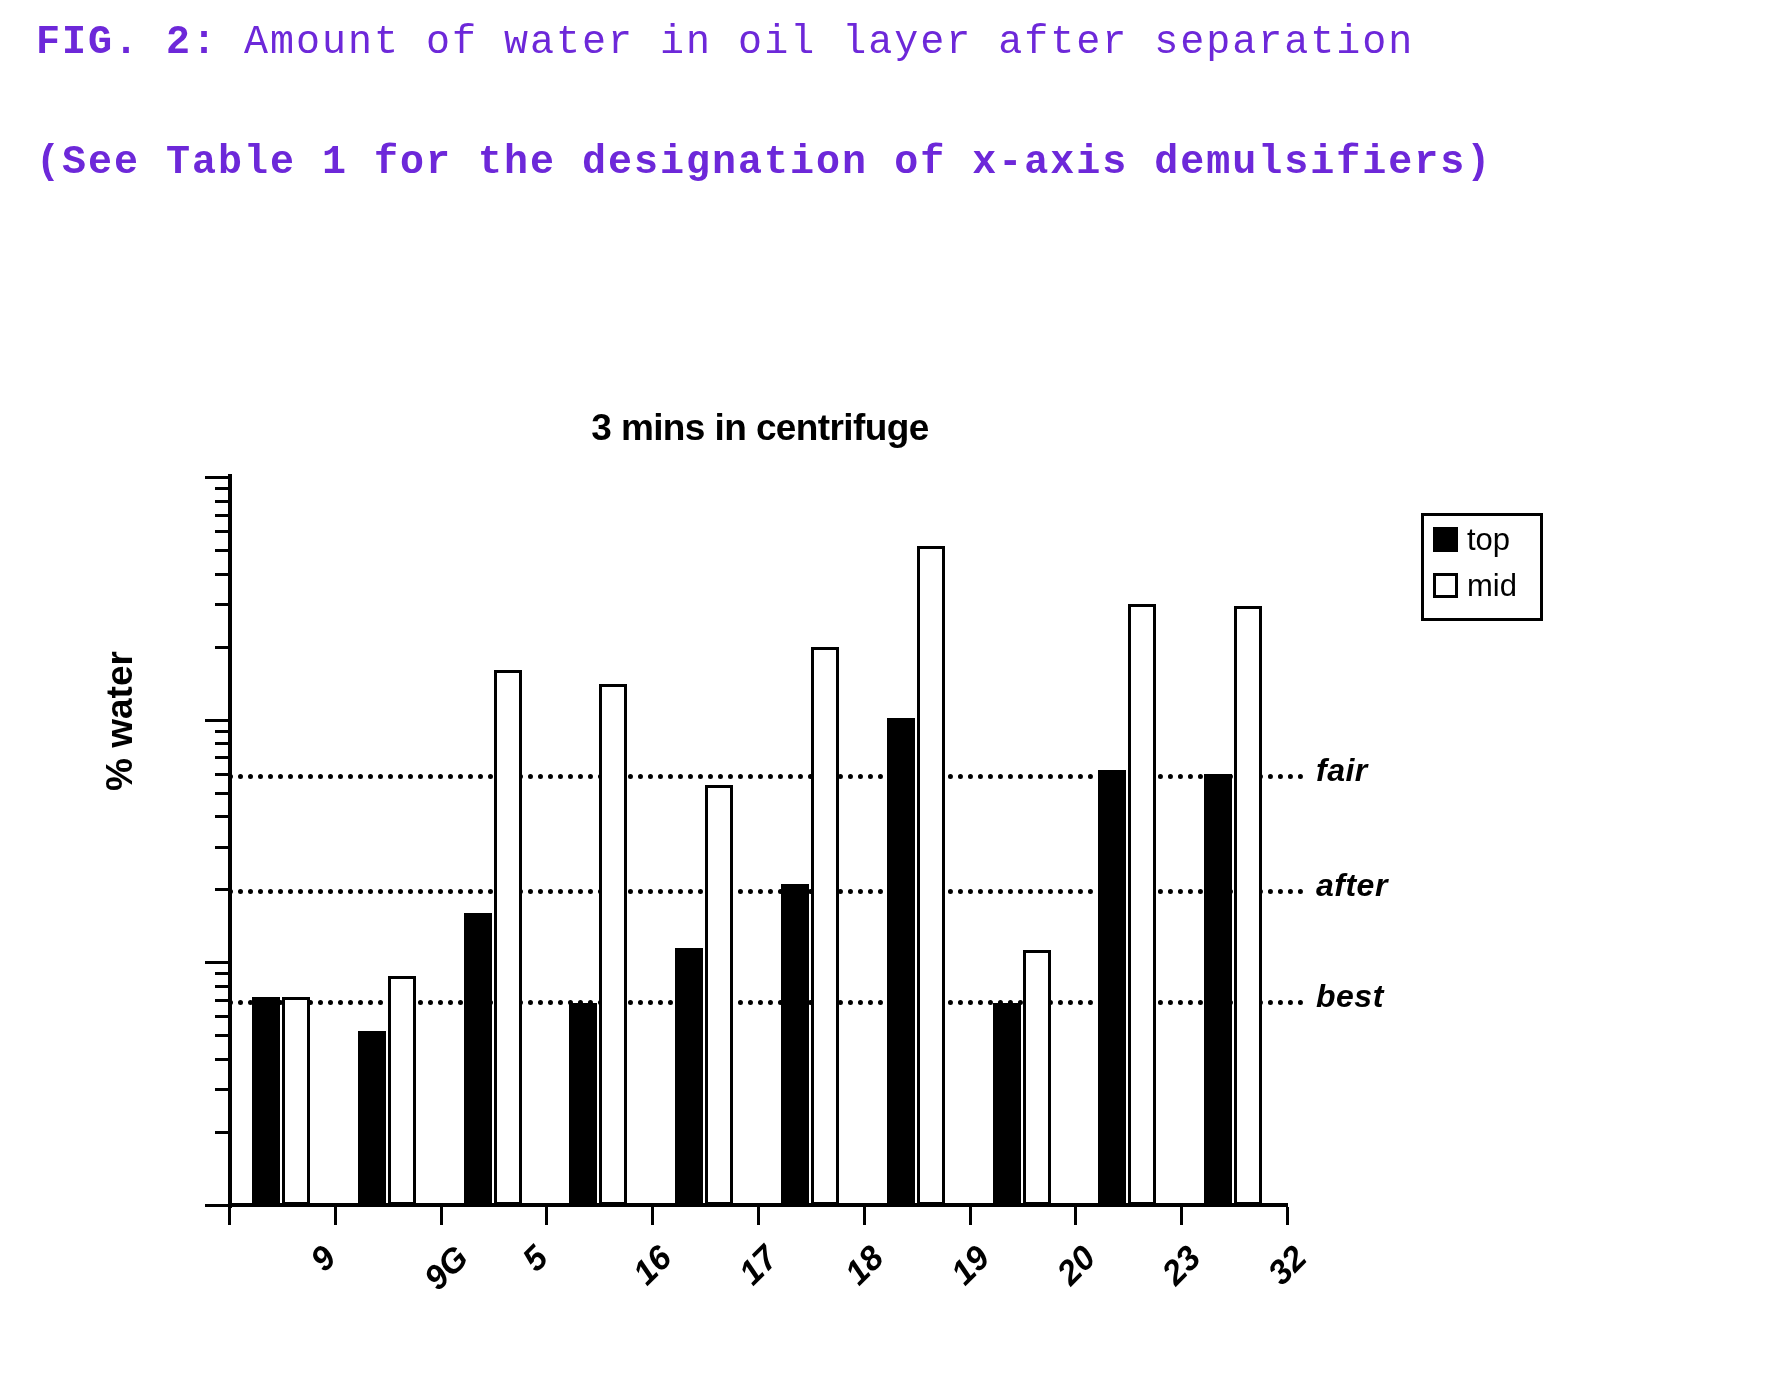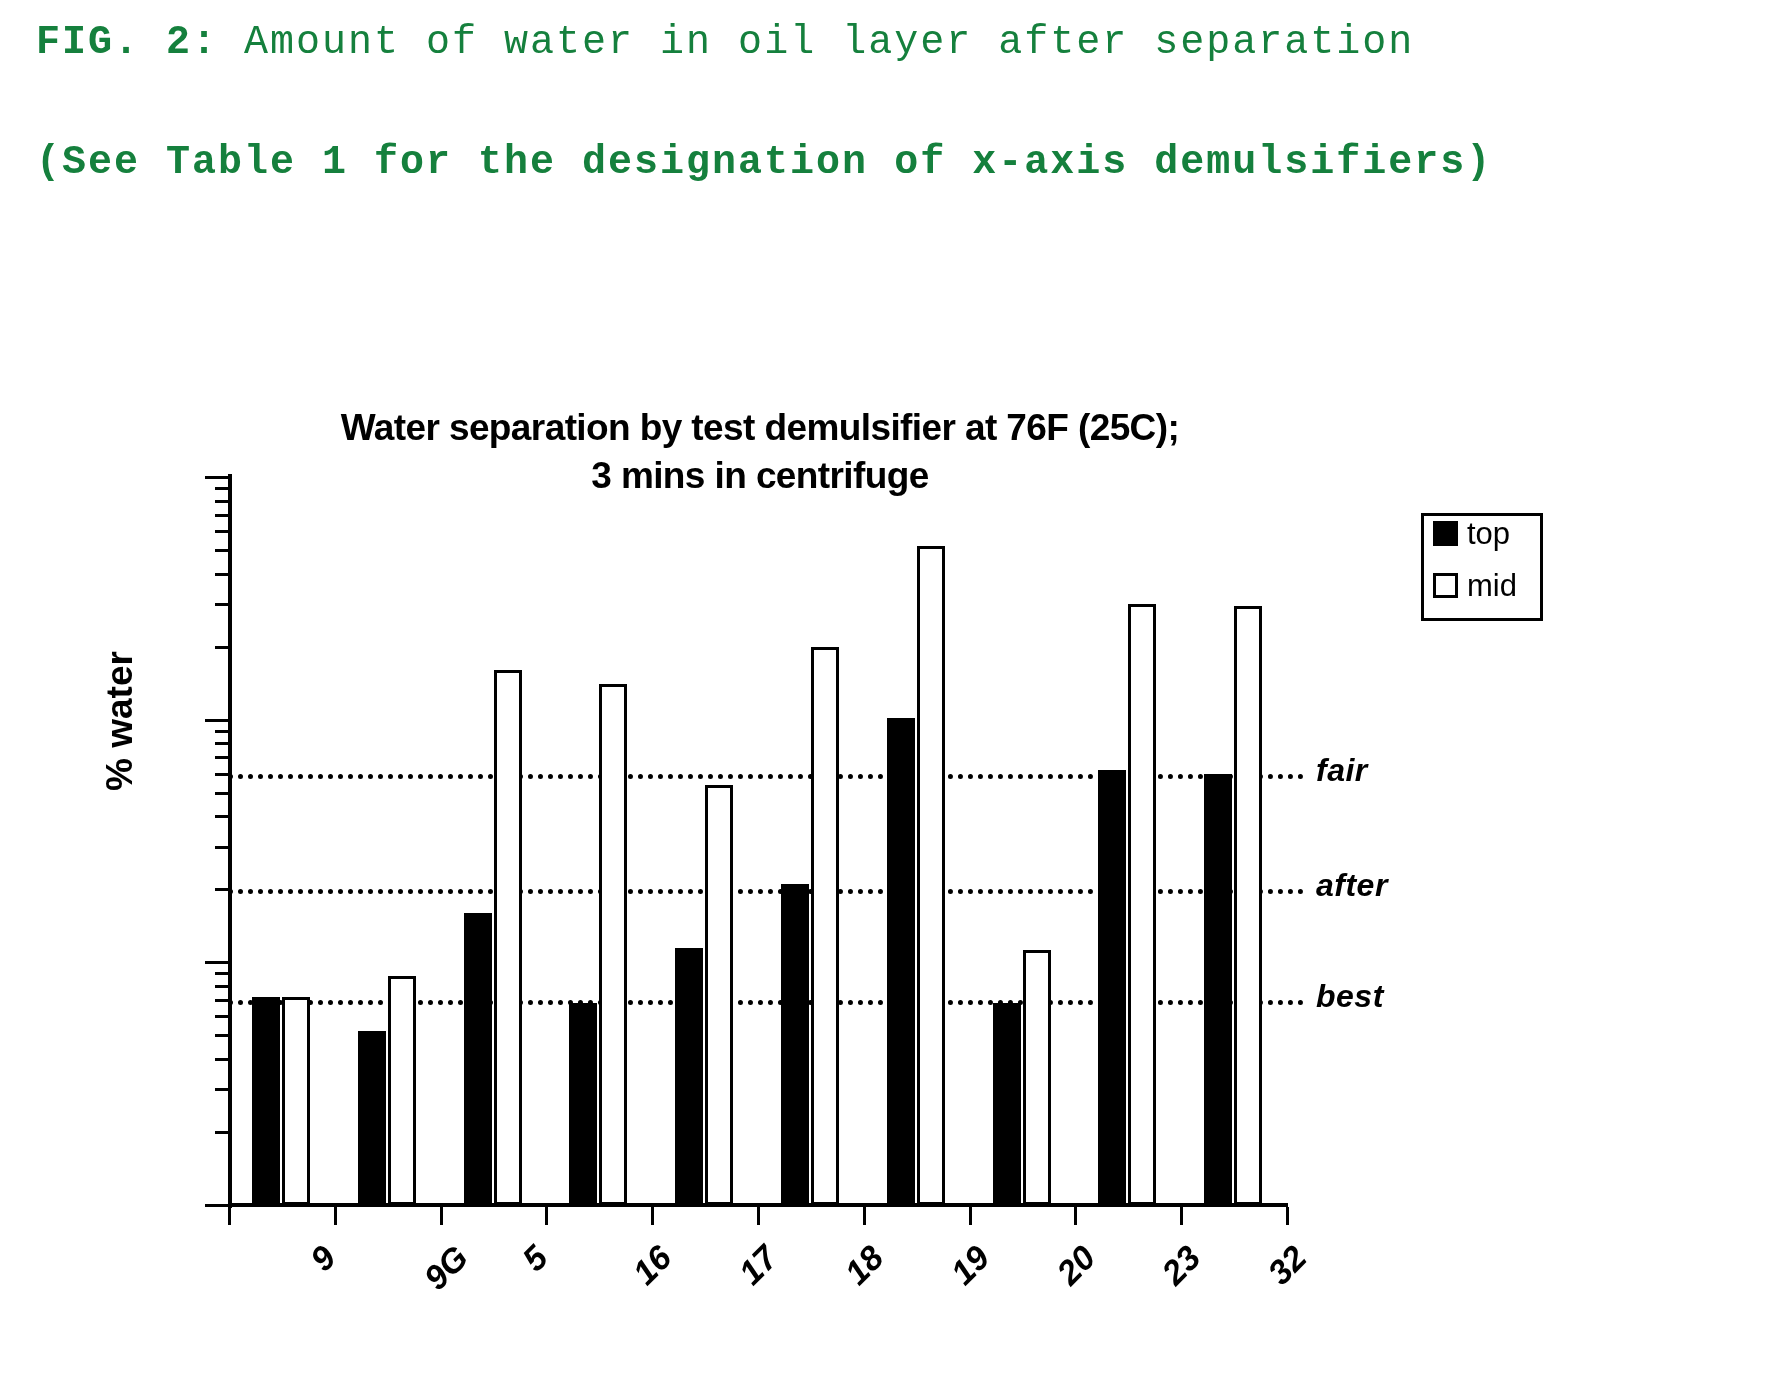--- a/index.html
+++ b/index.html
@@ -7,21 +7,21 @@
     width:1790px;height:1398px;background:#ffffff;
     font-family:"Liberation Sans",sans-serif;color:#000;
     overflow:hidden;position:relative;
   }
   
   .caption{
     position:absolute;left:0;top:0;width:1790px;
   }
   .cap-line{
     font-family:"Liberation Mono","DejaVu Sans Mono",monospace;
-    font-size:40px;letter-spacing:2.0px;white-space:nowrap;color:#15803d;
+    font-size:40px;letter-spacing:2.0px;white-space:nowrap;color:#6d28d9;
   }
   .cap-line-1{position:absolute;left:36px;top:20px;}
   .cap-fig{font-weight:bold;}
   .cap-line-2{position:absolute;left:36px;top:140px;font-weight:bold;}
 
   
   .chart{
     position:absolute;left:0;top:0;width:1790px;height:1398px;
   }
   .chart-title{
@@ -79,42 +79,41 @@
   }
 
   
   .legend{
     position:absolute;left:1421px;top:513px;width:122px;height:108px;
     border:3px solid #000;background:#fff;box-sizing:border-box;
   }
   .legend-row{
     position:absolute;left:9px;display:flex;align-items:center;gap:9px;
   }
-  .legend-row.r0{top:2px;}
+  .legend-row.r0{top:8px;}
   .legend-row.r1{top:54px;}
   .swatch{width:25px;height:25px;box-sizing:border-box;}
   .swatch.filled{background:#000;}
   .swatch.hollow{background:#fff;border:3px solid #000;}
   .legend-label{font-size:31px;line-height:1;}
 </style>
 </head>
 <body>
 
 <div class="caption">
   <div class="cap-line cap-line-1">
     <span class="cap-fig">FIG. 2:</span>
     <span>Amount of water in oil layer after separation</span>
   </div>
   <div class="cap-line cap-line-2">(See Table 1 for the designation of x-axis demulsifiers)</div>
 </div>
 
 <div class="chart">
 
   <div class="chart-title">
-    <span>Water separation by test demulsifier at 76F (25C);</span>
     <span>3 mins in centrifuge</span>
   </div>
 
   <div class="axis-y"></div>
   <div class="axis-x"></div>
 
   <div class="ylabels" id="ylabels"></div>
   <div id="yticks">
       <div class="ytick major" style="top: 476px;"></div>
       <div class="ytick major" style="top: 718.667px;"></div>

